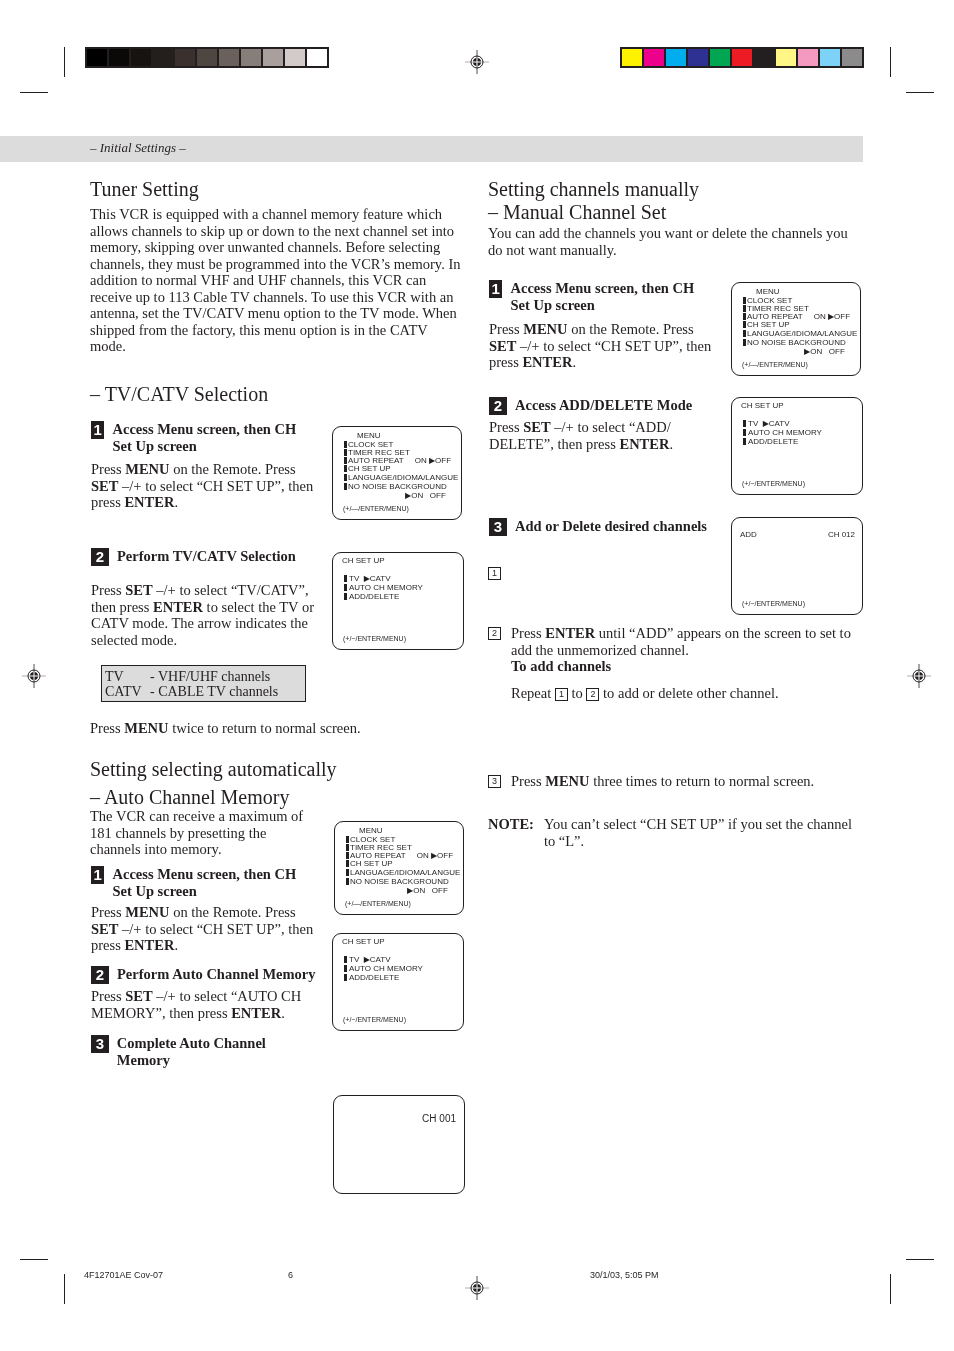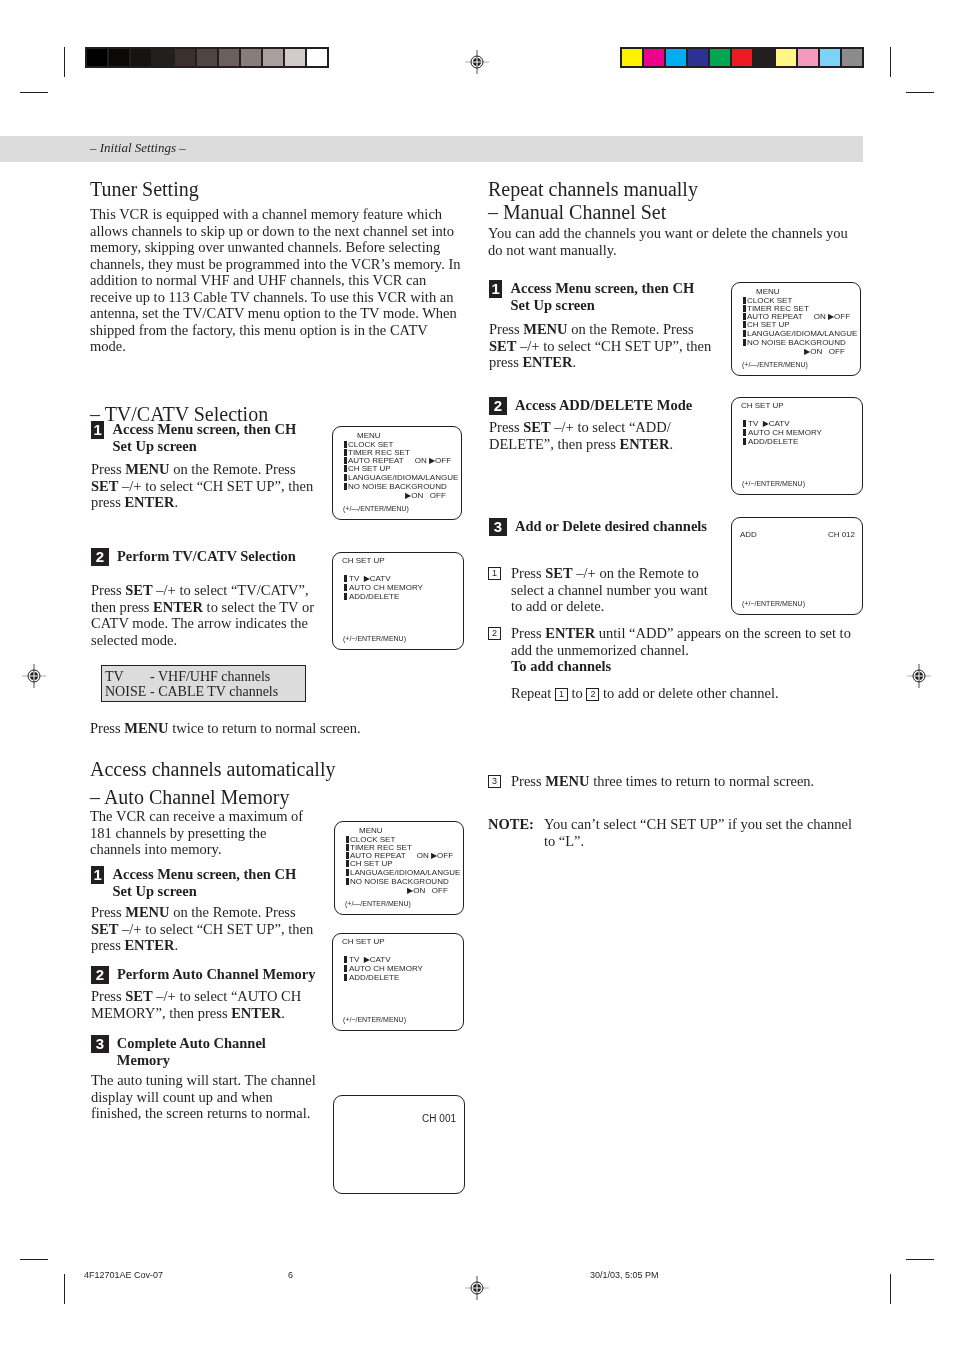--- a/index.html
+++ b/index.html
@@ -110,21 +110,21 @@
     <line x1="8" y1="12" x2="16" y2="12" stroke="#fff" stroke-width="1"></line>
   </svg>
 
 <div class="band">
   <span class="band-text serif">– Initial Settings –</span>
 </div>
 
 <h2 class="abs serif" style="left:90px;top:177px;">Tuner Setting</h2>
 <div class="abs body-text serif" style="left:90px;top:206px;width:376px;">This VCR is equipped with a channel memory feature which allows channels to skip up or down to the next channel set into memory, skipping over unwanted channels. Before selecting channels, they must be programmed into the VCR’s memory. In addition to normal VHF and UHF channels, this VCR can receive up to 113 Cable TV channels. To use this VCR with an antenna, set the TV/CATV menu option to the TV mode. When shipped from the factory, this menu option is in the CATV mode.</div>
 
-<h2 class="abs serif" style="left:90px;top:402px;">– TV/CATV Selection</h2>
+<h2 class="abs serif" style="left:90px;top:382px;">– TV/CATV Selection</h2>
 
 <div class="abs" style="left:91px;top:421px;width:225px;">
   <div style="display:flex;gap:8px;">
     <span class="num">1</span>
     <span class="step-h serif">Access Menu screen, then CH Set Up screen</span>
   </div>
   <div class="body-text serif" style="margin-top:7px;"><span>Press </span><b>MENU</b><span> on the Remote. Press </span><b>SET</b><span> –/+ to select “CH SET UP”, then press </span><b>ENTER</b><span>.</span></div>
 </div>
 
 <div class="abs" style="left:91px;top:548px;width:225px;">
@@ -134,28 +134,28 @@
   </div>
   <div class="body-text serif" style="margin-top:16px;"><span>Press </span><b>SET</b><span> –/+ to select “TV/CATV”, then press </span><b>ENTER</b><span> to select the TV or CATV mode. The arrow indicates the selected mode.</span></div>
 </div>
 
 <div class="legend-box serif">
   <div style="display:flex;">
       <span style="width:45px;">TV</span>
       <span>- VHF/UHF channels</span>
     </div>
   <div style="display:flex;">
-      <span style="width:45px;">NOISE</span>
+      <span style="width:45px;">CATV</span>
       <span>- CABLE TV channels</span>
     </div>
 </div>
 
 <div class="abs body-text serif" style="left:90px;top:720px;"><span>Press </span><b>MENU</b><span> twice to return to normal screen.</span></div>
 
-<h2 class="abs serif" style="left:90px;top:757px;">Access channels automatically</h2>
+<h2 class="abs serif" style="left:90px;top:757px;">Setting selecting automatically</h2>
 <h2 class="abs serif" style="left:90px;top:785px;">– Auto Channel Memory</h2>
 <div class="abs body-text serif" style="left:90px;top:808px;width:225px;">The VCR can receive a maximum of 181 channels by presetting the channels into memory.</div>
 
 <div class="abs" style="left:91px;top:866px;width:225px;">
   <div style="display:flex;gap:8px;">
     <span class="num">1</span>
     <span class="step-h serif">Access Menu screen, then CH Set Up screen</span>
   </div>
   <div class="body-text serif" style="margin-top:5px;"><span>Press </span><b>MENU</b><span> on the Remote. Press </span><b>SET</b><span> –/+ to select “CH SET UP”, then press </span><b>ENTER</b><span>.</span></div>
 </div>
@@ -166,21 +166,20 @@
     <span class="step-h serif">Perform Auto Channel Memory</span>
   </div>
   <div class="body-text serif" style="margin-top:4px;"><span>Press </span><b>SET</b><span> –/+ to select “AUTO CH MEMORY”, then press </span><b>ENTER</b><span>.</span></div>
 </div>
 
 <div class="abs" style="left:91px;top:1035px;width:230px;">
   <div style="display:flex;gap:8px;">
     <span class="num">3</span>
     <span class="step-h serif">Complete Auto Channel Memory</span>
   </div>
-  <div class="body-text serif" style="margin-top:4px;">The auto tuning will start. The channel display will count up and when finished, the screen returns to normal.</div>
 </div>
 
 <div class="screen" style="left:332px;top:426px;width:128px;height:92px;">
   <div class="ln" style="left:24px;top:4px;">MENU</div>
   <div class="bar" style="left:11px;top:14px;"></div>
     <div class="ln" style="left:15px;top:13px;">CLOCK SET</div>
   <div class="bar" style="left:11px;top:22px;"></div>
     <div class="ln" style="left:15px;top:21px;">TIMER REC SET</div>
   <div class="bar" style="left:11px;top:30px;"></div>
     <div class="ln" style="left:15px;top:29px;">AUTO REPEAT     ON ▶OFF</div>
@@ -231,21 +230,21 @@
     <div class="ln" style="left:16px;top:30px;">AUTO CH MEMORY</div>
   <div class="bar" style="left:11px;top:40px;"></div>
     <div class="ln" style="left:16px;top:39px;">ADD/DELETE</div>
   <div class="foot">(+/−/ENTER/MENU)</div>
 </div>
 
 <div class="screen" style="left:333px;top:1095px;width:130px;height:97px;">
   <div class="ln" style="right:8px;top:18px;font-size:10px;">CH 001</div>
 </div>
 
-<h2 class="abs serif" style="left:488px;top:177px;">Repeat channels manually</h2>
+<h2 class="abs serif" style="left:488px;top:177px;">Setting channels manually</h2>
 <h2 class="abs serif" style="left:488px;top:200px;">– Manual Channel Set</h2>
 <div class="abs body-text serif" style="left:488px;top:225px;width:370px;">You can add the channels you want or delete the channels you do not want manually.</div>
 
 <div class="abs" style="left:489px;top:280px;width:225px;">
   <div style="display:flex;gap:8px;">
     <span class="num">1</span>
     <span class="step-h serif">Access Menu screen, then CH Set Up screen</span>
   </div>
   <div class="body-text serif" style="margin-top:8px;"><span>Press </span><b>MENU</b><span> on the Remote. Press </span><b>SET</b><span> –/+ to select “CH SET UP”, then press </span><b>ENTER</b><span>.</span></div>
 </div>
@@ -260,21 +259,20 @@
 
 <div class="abs" style="left:489px;top:518px;width:240px;">
   <div style="display:flex;gap:8px;">
     <span class="num">3</span>
     <span class="step-h serif">Add or Delete desired channels</span>
   </div>
 </div>
 
 <div class="abs body-text serif" style="left:488px;top:565px;width:230px;display:flex;gap:10px;">
   <span class="snum" style="flex:none;margin-top:2px;">1</span>
-  <span><span>Press </span><b>SET</b><span> –/+ on the Remote to select a channel number you want to add or delete.</span></span>
 </div>
 
 <div class="abs body-text serif" style="left:488px;top:625px;width:375px;display:flex;gap:10px;">
   <span class="snum" style="flex:none;margin-top:2px;">2</span>
   <div>
     <div><span>Press </span><b>ENTER</b><span> until “ADD” appears on the screen to set to add the unmemorized channel.</span></div>
     <div><b>To add channels</b></div>
     <div style="margin-top:10px;"><span>Repeat </span><span class="snum">1</span><span> to </span><span class="snum">2</span><span> to add or delete other channel.</span></div>
   </div>
 </div>

